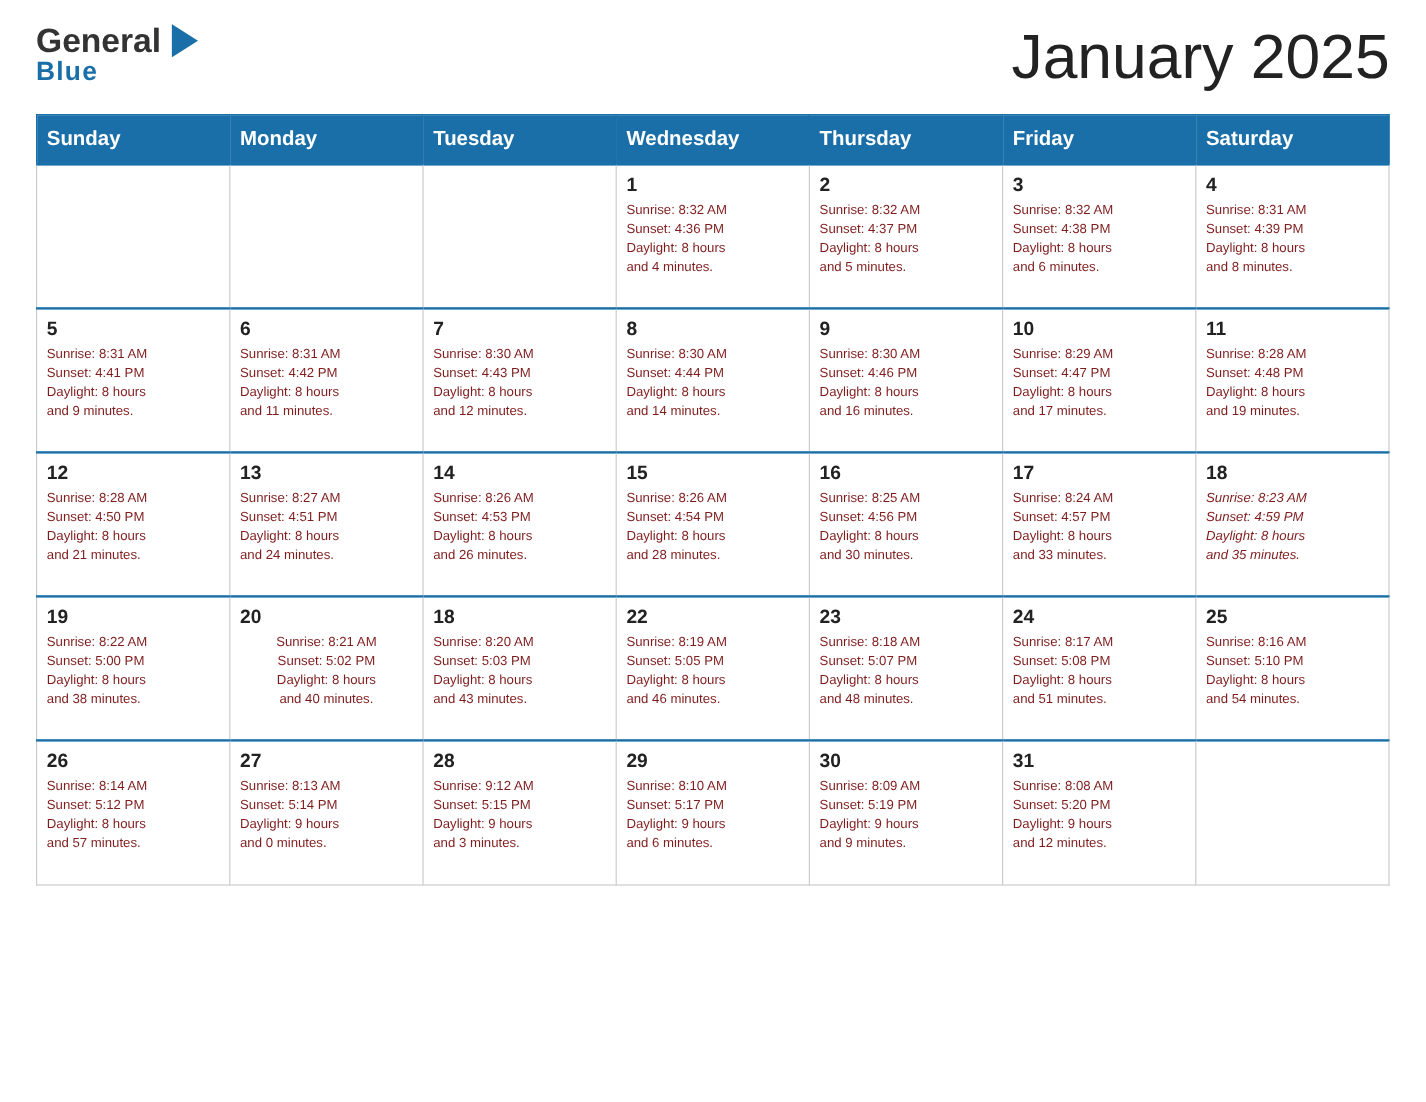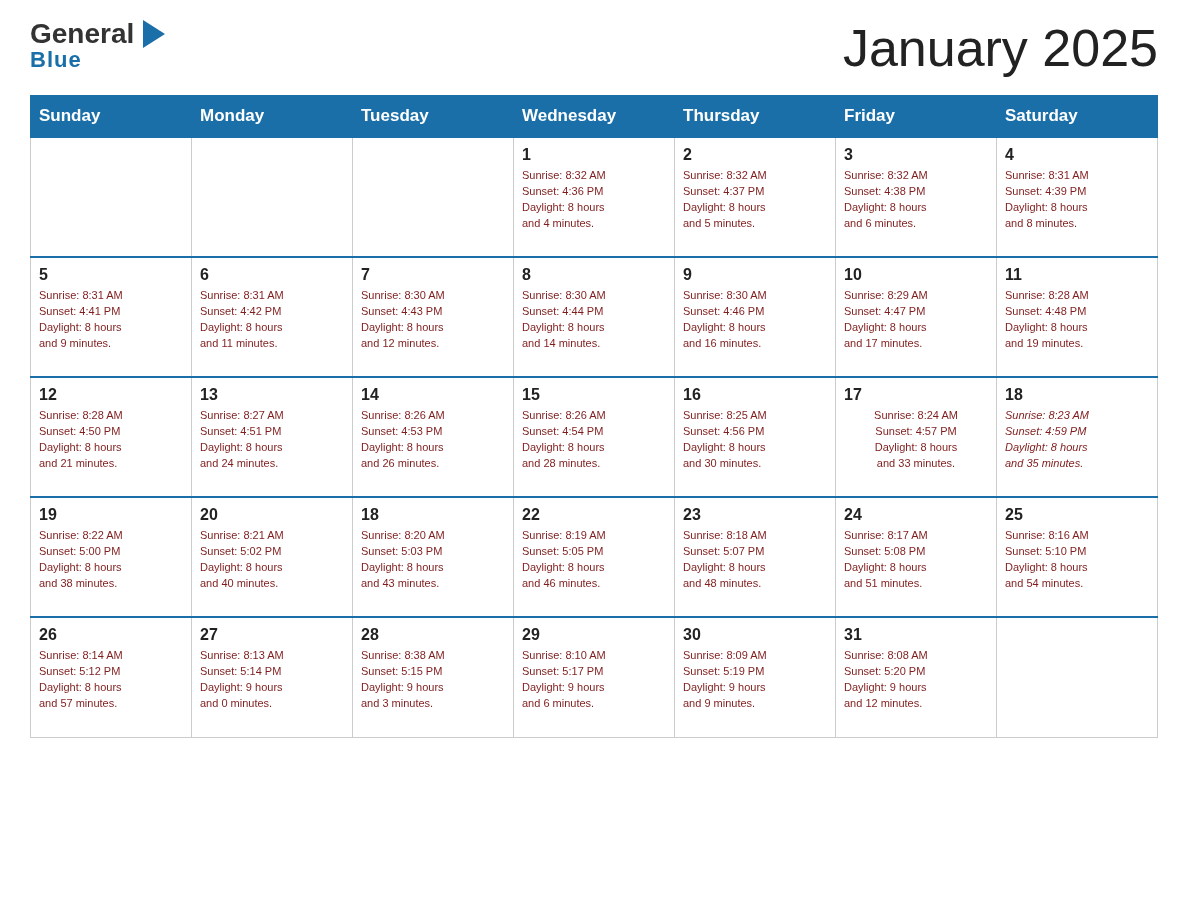--- a/index.html
+++ b/index.html
@@ -239,21 +239,21 @@
         </td>
         <td>
           <span class="day-num">16</span>
           <div class="day-info" style="white-space: pre-line;">Sunrise: 8:25 AM
 Sunset: 4:56 PM
 Daylight: 8 hours
 and 30 minutes.</div>
         </td>
         <td>
           <span class="day-num">17</span>
-          <div class="day-info" style="white-space: pre-line; text-align: center;">Sunrise: 8:24 AM
+          <div class="day-info" style="white-space: pre-line;">Sunrise: 8:24 AM
 Sunset: 4:57 PM
 Daylight: 8 hours
 and 33 minutes.</div>
         </td>
         <td>
           <span class="day-num">18</span>
           <div class="day-info" style="white-space: pre-line; font-style: italic;">Sunrise: 8:23 AM
 Sunset: 4:59 PM
 Daylight: 8 hours
 and 35 minutes.</div>
@@ -262,21 +262,21 @@
       <tr>
         <td>
           <span class="day-num">19</span>
           <div class="day-info" style="white-space: pre-line;">Sunrise: 8:22 AM
 Sunset: 5:00 PM
 Daylight: 8 hours
 and 38 minutes.</div>
         </td>
         <td>
           <span class="day-num">20</span>
-          <div class="day-info" style="white-space: pre-line;">Sunrise: 8:21 AM
+          <div class="day-info" style="white-space: pre-line; text-align: center;">Sunrise: 8:21 AM
 Sunset: 5:02 PM
 Daylight: 8 hours
 and 40 minutes.</div>
         </td>
         <td>
           <span class="day-num">18</span>
           <div class="day-info" style="white-space: pre-line;">Sunrise: 8:20 AM
 Sunset: 5:03 PM
 Daylight: 8 hours
 and 43 minutes.</div>
@@ -320,21 +320,21 @@
         </td>
         <td>
           <span class="day-num">27</span>
           <div class="day-info" style="white-space: pre-line;">Sunrise: 8:13 AM
 Sunset: 5:14 PM
 Daylight: 9 hours
 and 0 minutes.</div>
         </td>
         <td>
           <span class="day-num">28</span>
-          <div class="day-info" style="white-space: pre-line;">Sunrise: 8:38 AM
+          <div class="day-info" style="white-space: pre-line;">Sunrise: 9:12 AM
 Sunset: 5:15 PM
 Daylight: 9 hours
 and 3 minutes.</div>
         </td>
         <td>
           <span class="day-num">29</span>
           <div class="day-info" style="white-space: pre-line;">Sunrise: 8:10 AM
 Sunset: 5:17 PM
 Daylight: 9 hours
 and 6 minutes.</div>

